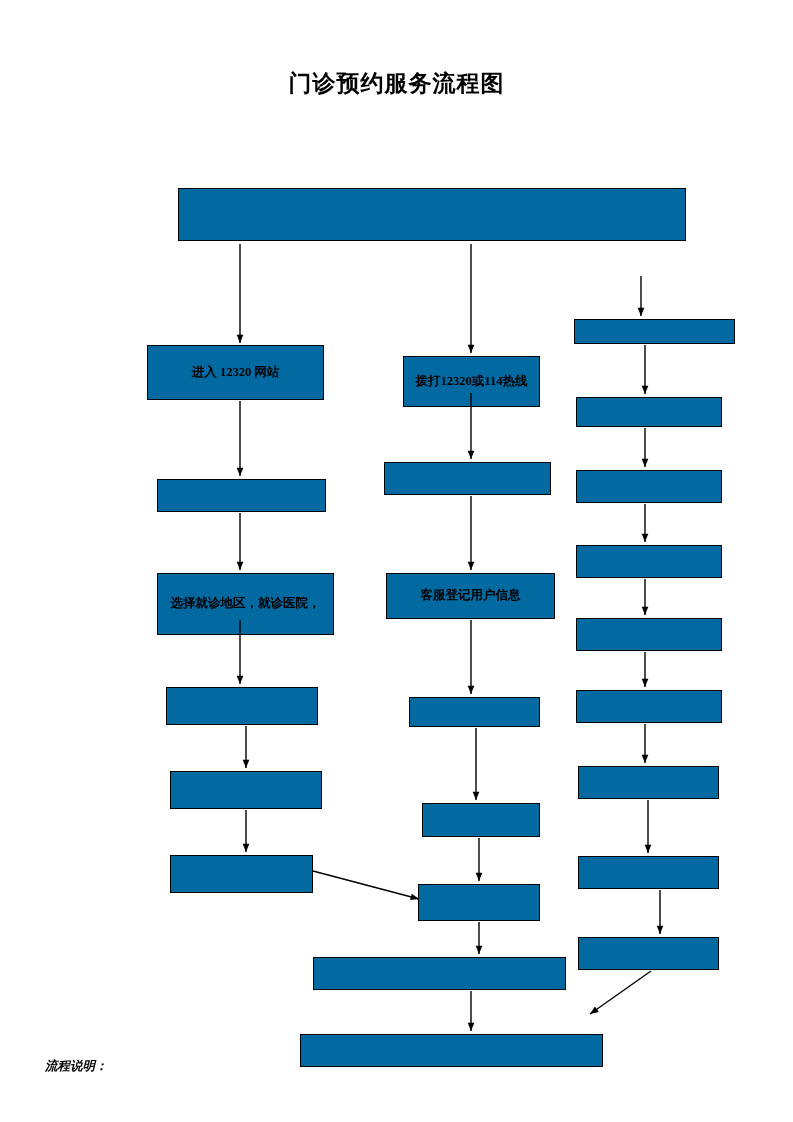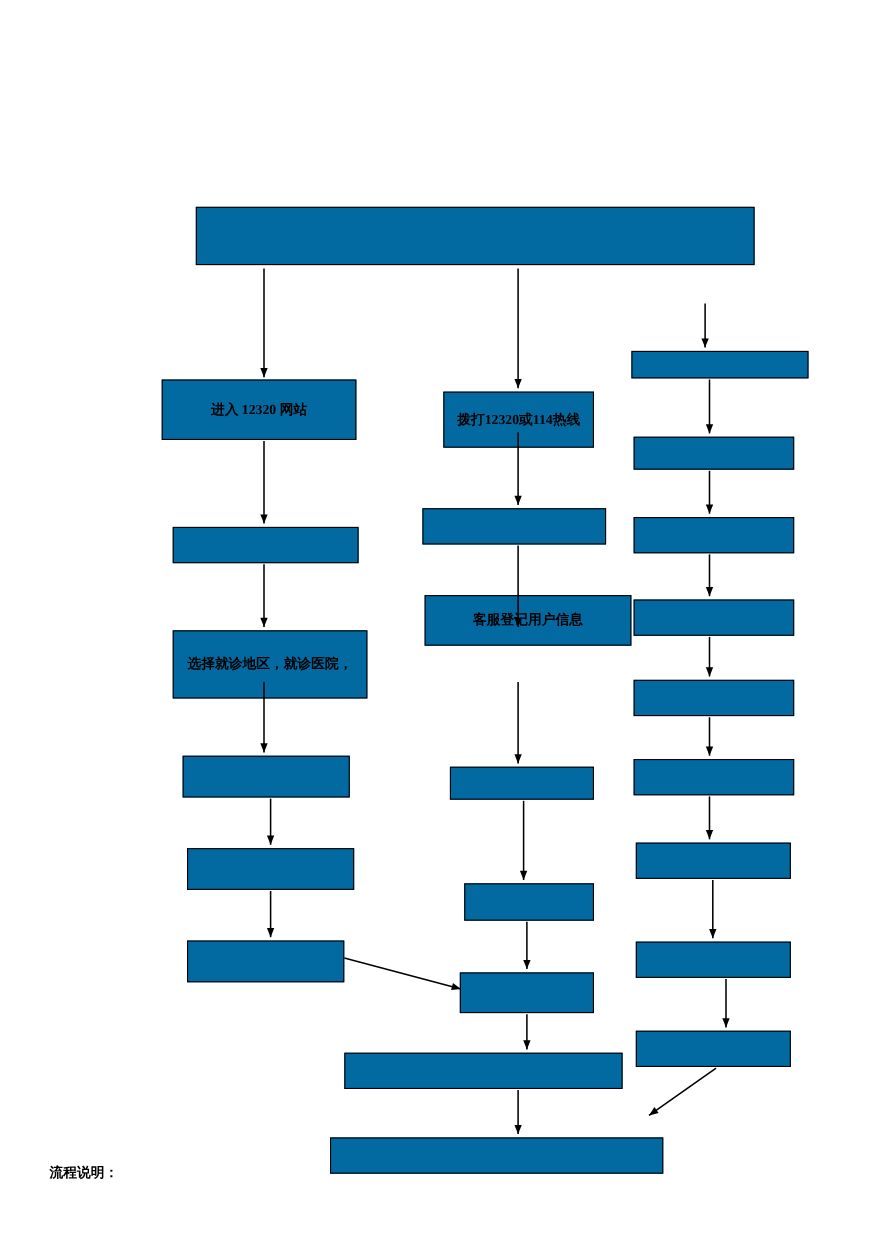--- a/index.html
+++ b/index.html
@@ -49,39 +49,41 @@
     overflow: hidden;
   }
   .footnote {
     position: absolute;
     left: 45px;
     top: 1058px;
     font-family: "Liberation Serif", serif;
     font-weight: bold;
     font-size: 12.5px;
     white-space: nowrap;
+    font-style: italic;
   }
 </style>
 </head>
 <body>
 
 <div id="page">
 
+  <div class="title">门诊预约服务流程图</div>
 
   <div id="nodes-layer">
       <div class="node" style="left: 178px; top: 188px; width: 508px; height: 53px;"></div>
       <div class="node" style="left: 147px; top: 345px; width: 177px; height: 55px;">进入 12320 网站</div>
       <div class="node" style="left: 157px; top: 479px; width: 169px; height: 33px;"></div>
       <div class="node" style="left: 157px; top: 573px; width: 177px; height: 62px;">选择就诊地区，就诊医院，</div>
       <div class="node" style="left: 166px; top: 687px; width: 152px; height: 38px;"></div>
       <div class="node" style="left: 170px; top: 771px; width: 152px; height: 38px;"></div>
       <div class="node" style="left: 170px; top: 855px; width: 143px; height: 38px;"></div>
       <div class="node" style="left: 403px; top: 356px; width: 137px; height: 51px;">拨打12320或114热线</div>
       <div class="node" style="left: 384px; top: 462px; width: 167px; height: 33px;"></div>
-      <div class="node" style="left: 386px; top: 541px; width: 188px; height: 46px;">客服登记用户信息</div>
+      <div class="node" style="left: 386px; top: 573px; width: 169px; height: 46px;">客服登记用户信息</div>
       <div class="node" style="left: 409px; top: 697px; width: 131px; height: 30px;"></div>
       <div class="node" style="left: 422px; top: 803px; width: 118px; height: 34px;"></div>
       <div class="node" style="left: 418px; top: 884px; width: 122px; height: 37px;"></div>
       <div class="node" style="left: 574px; top: 319px; width: 161px; height: 25px;"></div>
       <div class="node" style="left: 576px; top: 397px; width: 146px; height: 30px;"></div>
       <div class="node" style="left: 576px; top: 470px; width: 146px; height: 33px;"></div>
       <div class="node" style="left: 576px; top: 545px; width: 146px; height: 33px;"></div>
       <div class="node" style="left: 576px; top: 618px; width: 146px; height: 33px;"></div>
       <div class="node" style="left: 576px; top: 690px; width: 146px; height: 33px;"></div>
       <div class="node" style="left: 578px; top: 766px; width: 141px; height: 33px;"></div>

